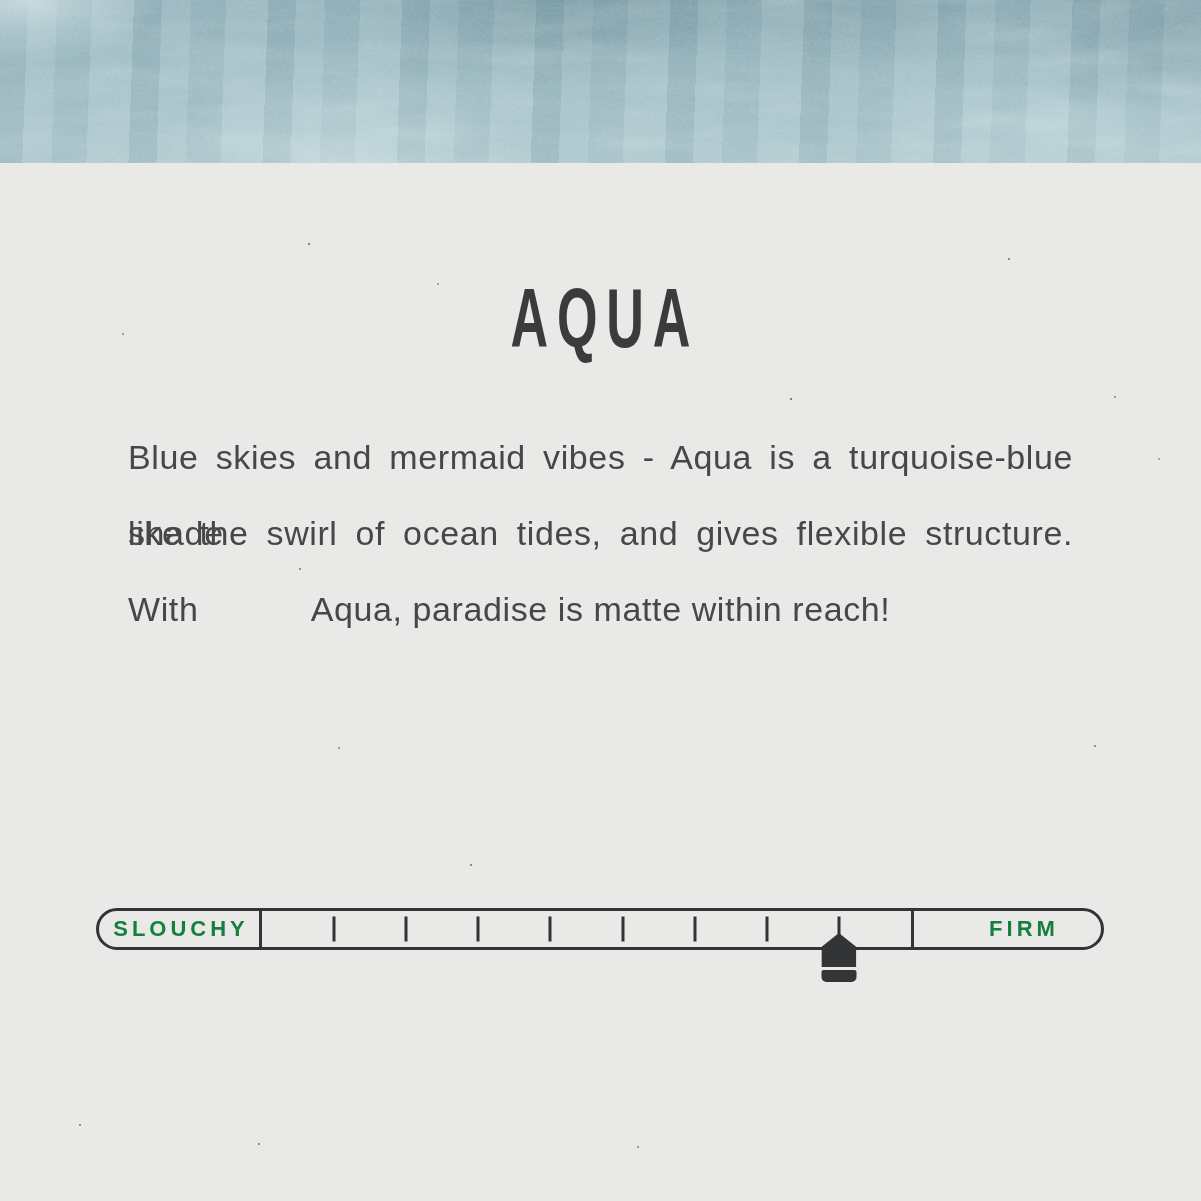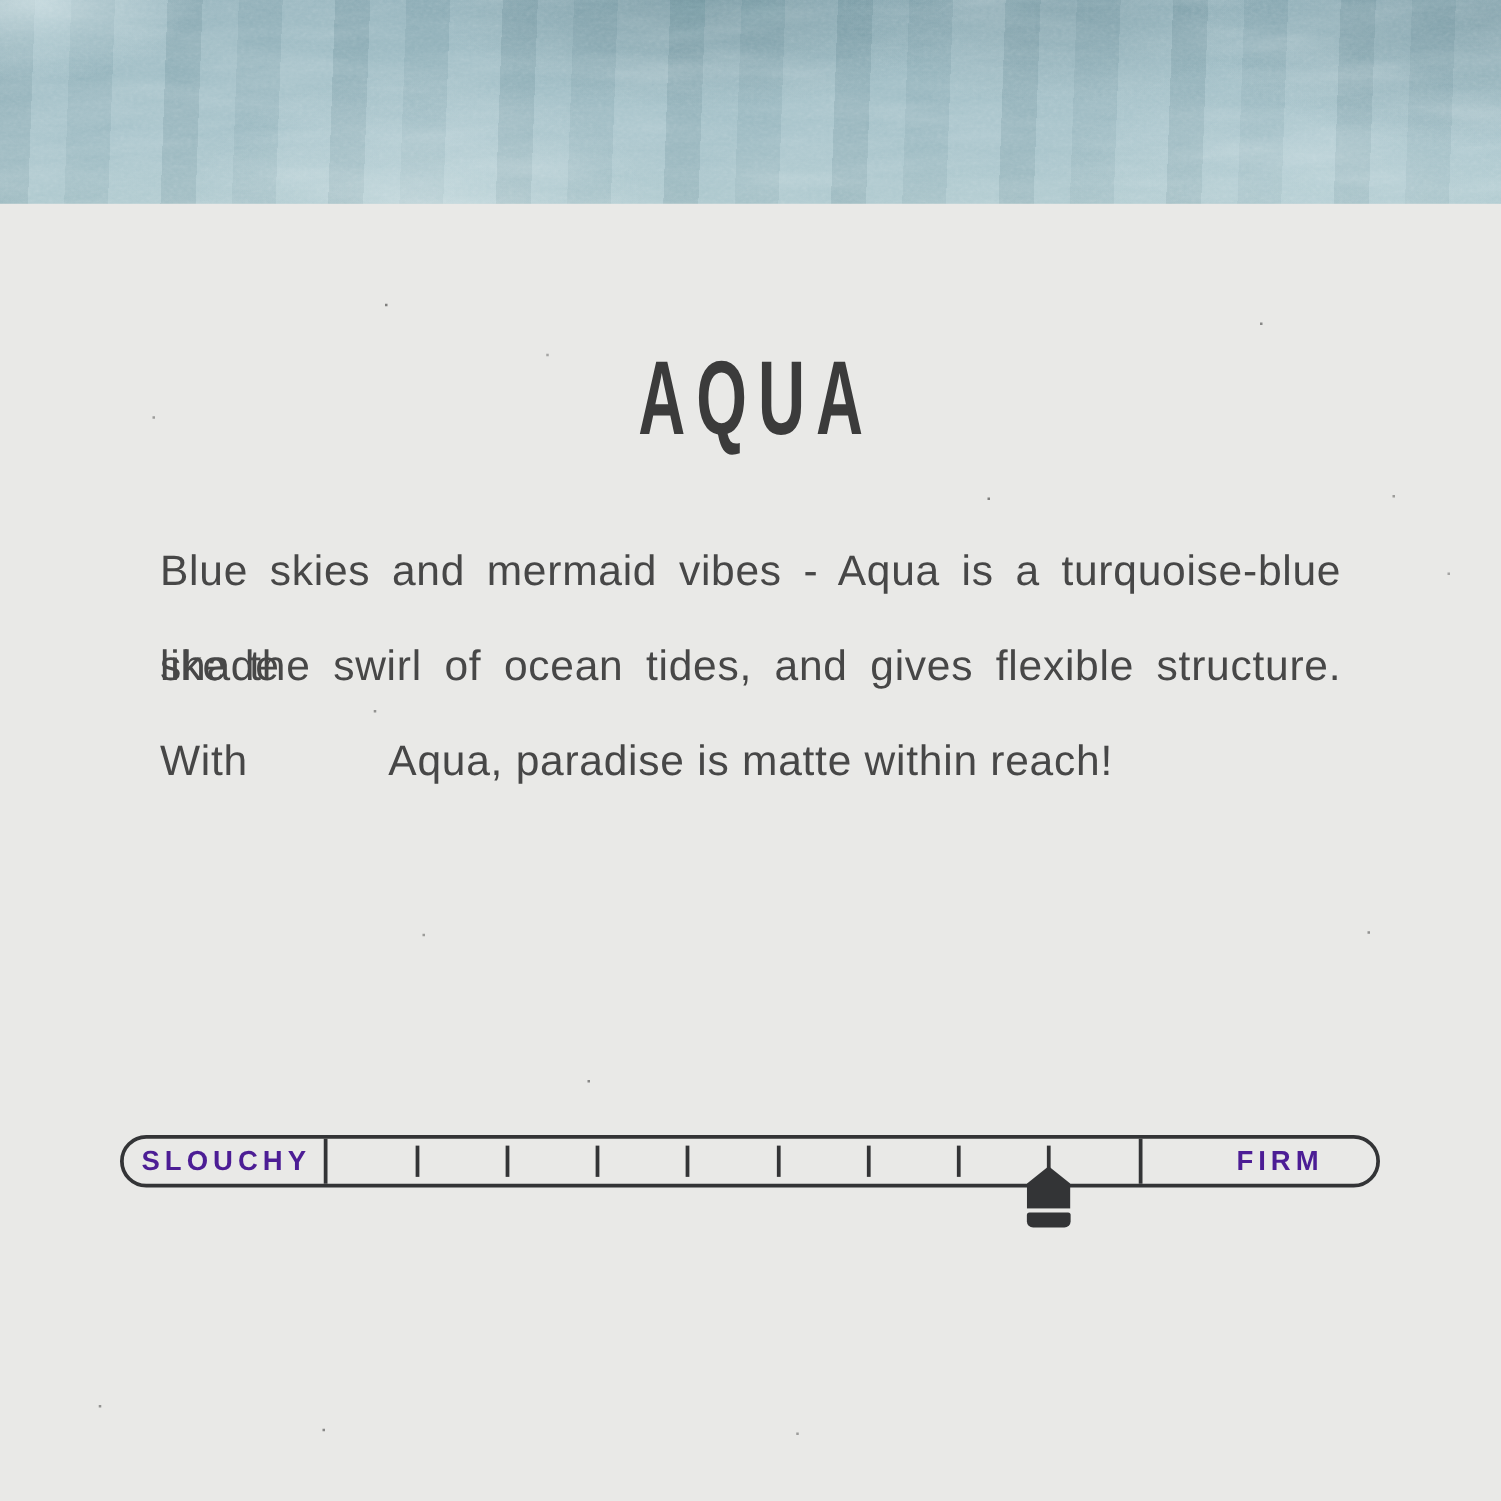--- a/index.html
+++ b/index.html
@@ -49,21 +49,21 @@
   .slider {
     position:absolute; left:96px; width:1008px; height:42px;
     border:3px solid #333436; border-radius:21px;
     box-sizing:border-box; display:flex;
   }
   .slider.first  { top:908px; }
   .slider.second { top:1026px; }
   .cell {
     display:flex; align-items:center; justify-content:center;
     font-weight:700; font-size:22px; letter-spacing:4px; text-indent:4px;
-    color:#4c1d95;
+    color:#15803d;
   }
   .cell.left  { width:160px; }
   .cell.right { width:158px;margin-left:29px; }
   .track { flex:1; position:relative;
     border-left:3px solid #333436; border-right:3px solid #333436; }
   .tick {
     position:absolute; top:50%; transform:translate(-50%,-50%);
     width:3px; height:25px; background:#333436;
   }
   .marker {

